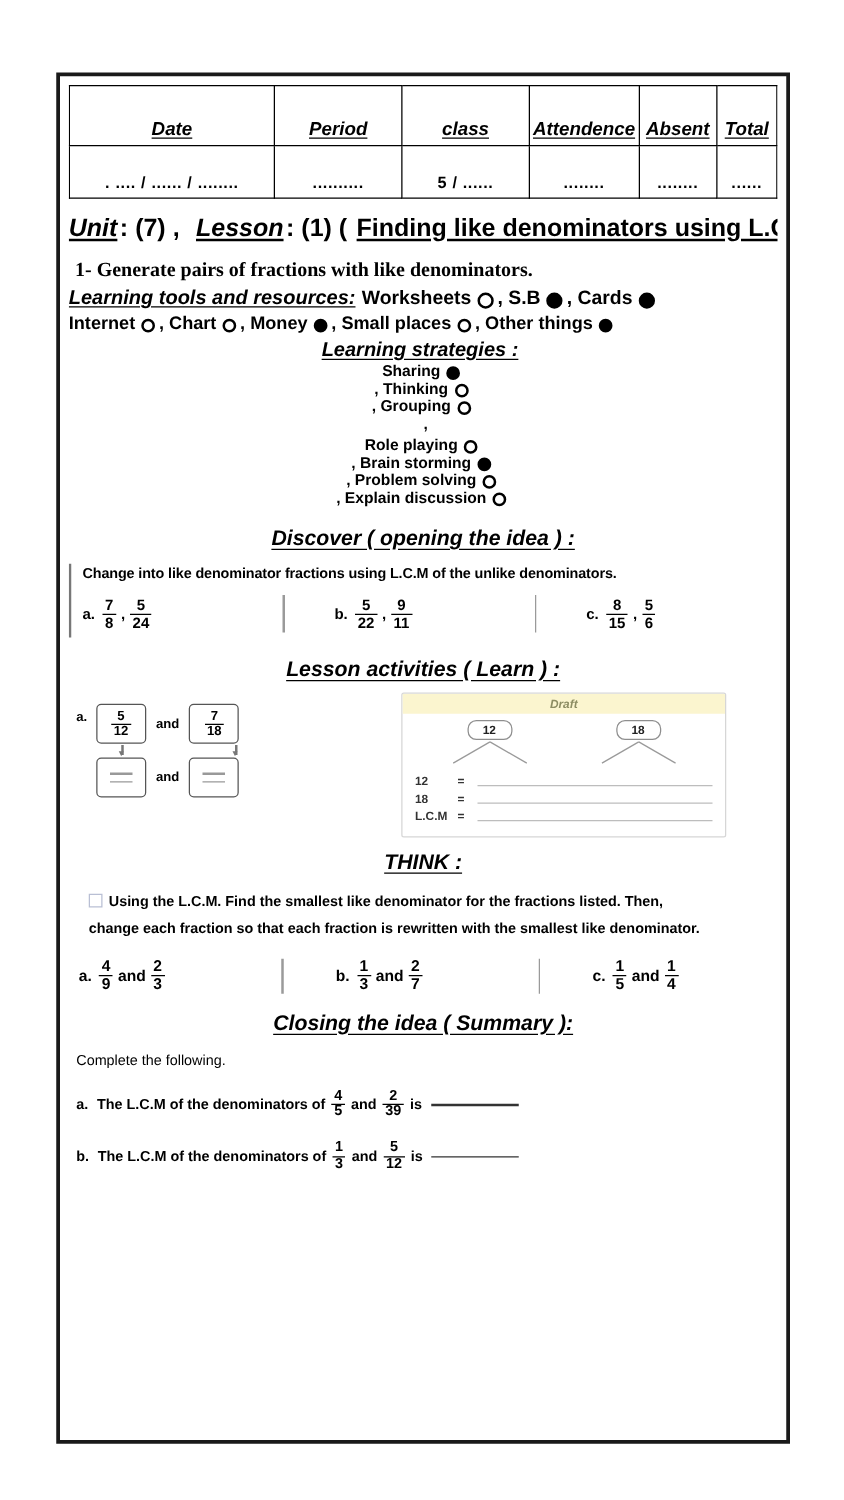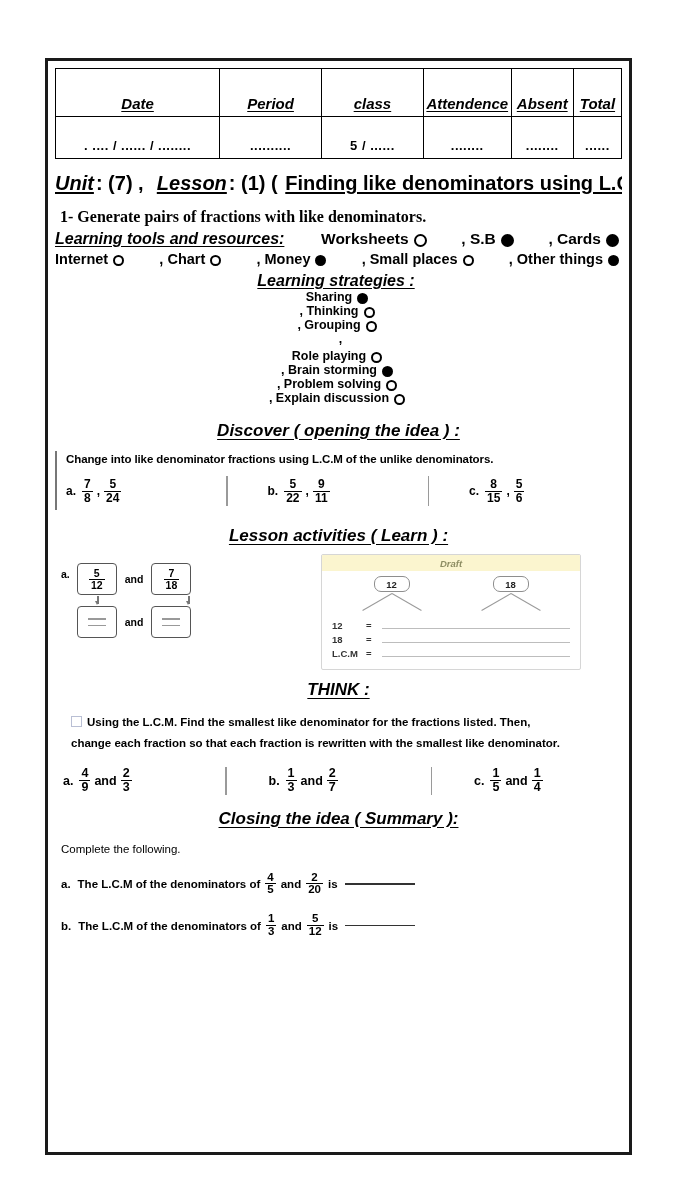--- a/index.html
+++ b/index.html
@@ -103,21 +103,20 @@
 
   
   .tools-line {
     font-size: 14.5px;
     font-weight: bold;
     margin-top: 3px;
     display: flex;
     align-items: center;
     flex-wrap: nowrap;
     white-space: nowrap;
-    justify-content: space-between;
   }
   .tools-line.t1 { font-size: 15.5px; margin-top: 4px; }
   .tools-line.small { font-size: 12.5px; flex-direction: column; }
   .tools-line .lbl {
     font-style: italic;
     font-weight: bold;
     text-decoration: underline;
     text-underline-offset: 2px;
     font-size: 16px;
     margin-right: 5px;
@@ -705,21 +704,21 @@
   <div class="close-q">
     <span class="qlab">a.</span>
     <span class="word">The L.C.M of the denominators of</span>
     <span class="fraction">
           <span class="num">4</span>
           <span class="den">5</span>
         </span>
     <span class="word">and</span>
     <span class="fraction">
           <span class="num">2</span>
-          <span class="den">20</span>
+          <span class="den">39</span>
         </span>
     <span class="word">is</span>
     <span class="ansline"></span>
   </div>
 
   <div class="close-q">
     <span class="qlab">b.</span>
     <span class="word">The L.C.M of the denominators of</span>
     <span class="fraction">
           <span class="num">1</span>

